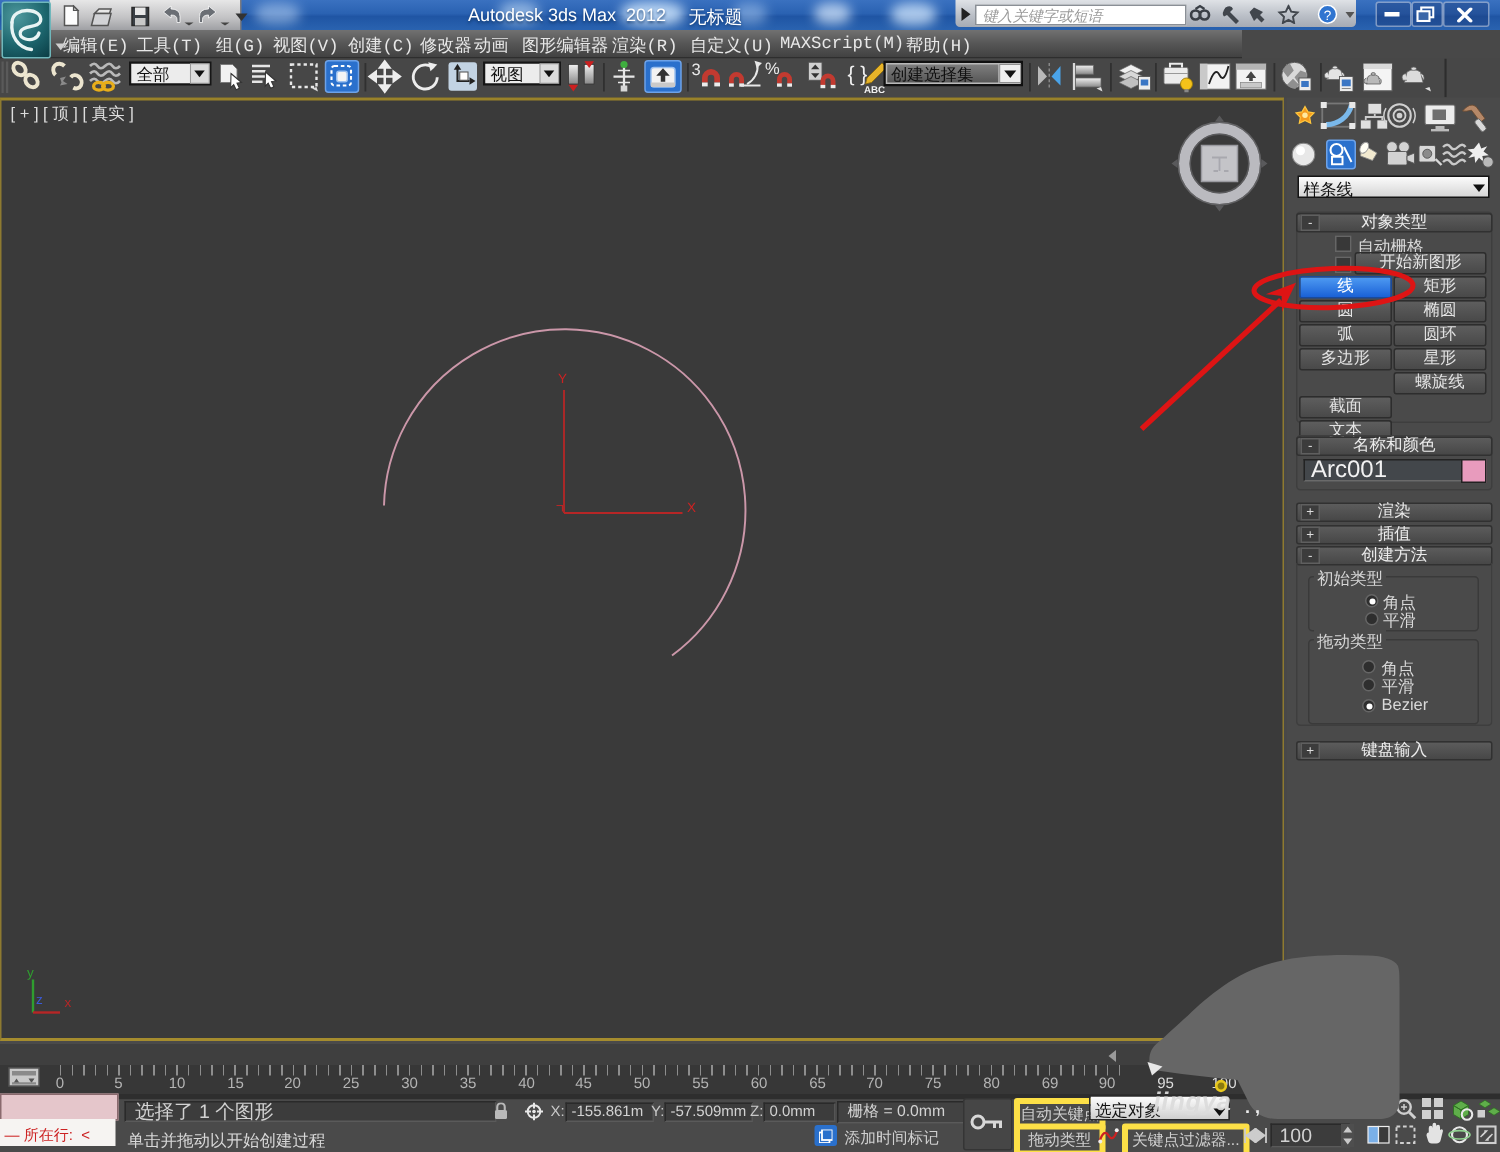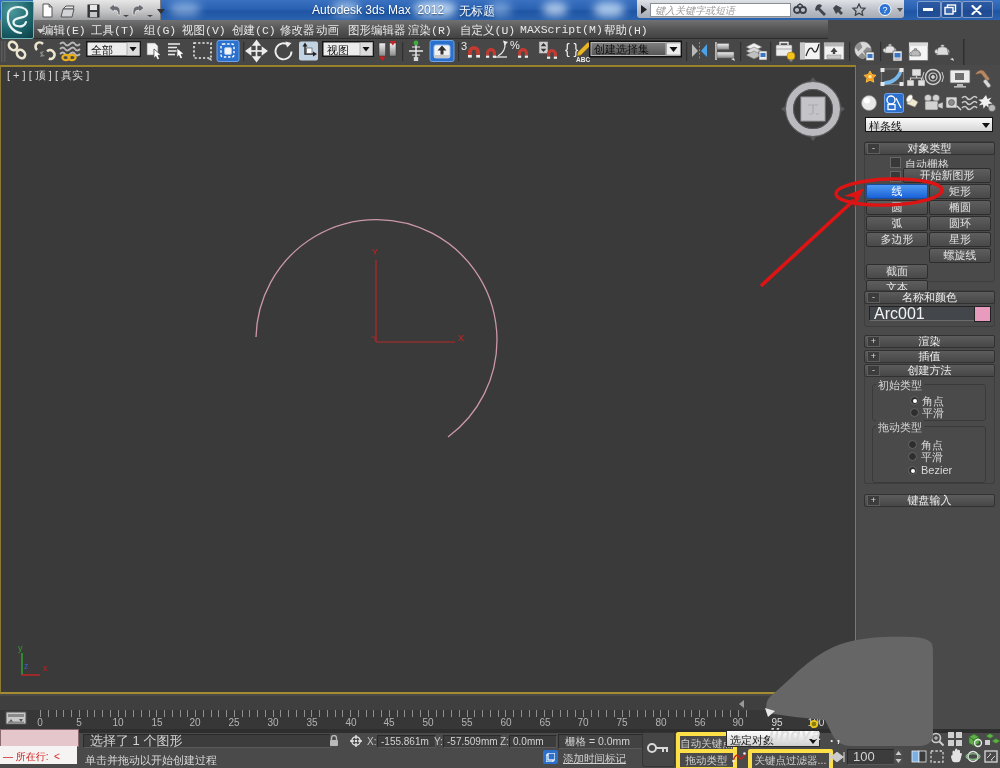--- a/index.html
+++ b/index.html
@@ -565,21 +565,21 @@
 <span class="ticknum" style="left:312px">35</span>
 <span class="ticknum" style="left:351px">40</span>
 <span class="ticknum" style="left:389px">45</span>
 <span class="ticknum" style="left:428px">50</span>
 <span class="ticknum" style="left:467px">55</span>
 <span class="ticknum" style="left:506px">60</span>
 <span class="ticknum" style="left:545px">65</span>
 <span class="ticknum" style="left:583px">70</span>
 <span class="ticknum" style="left:622px">75</span>
 <span class="ticknum" style="left:661px">80</span>
-<span class="ticknum" style="left:700px">56</span>
+<span class="ticknum" style="left:700px">69</span>
 <span class="ticknum" style="left:738px">90</span>
 <span class="ticknum" style="left:777px;color:#dcdcdc">95</span>
 <span class="ticknum" style="left:816px;color:#dcdcdc">100</span>
 </div>
 <div class="abs" id="trackstrip"></div>
 <div class="abs" id="statusbar"></div>
 
 <div class="abs" style="left:0;top:729px;width:77px;height:16px;background:#e5c6cb;border:1px solid #8a6a6e;"></div>
 <div class="abs" style="left:0;top:746px;width:77px;height:18px;background:#f6f4f2;"></div>
 <div class="txt" style="left:3px;top:750px;font-size:10px;color:#cc2222;">— 所在行:&nbsp;&nbsp;&lt;</div>
@@ -673,21 +673,21 @@
     <path d="M3 9 l4 -4 -1.5 0 M11 7 l-4 4 1.5 0" stroke="#cfcfcf" stroke-width="1" fill="none"></path>
   </g>
 </svg>
 
 <div class="txt" style="left:85px;top:753px;font-size:11px;color:#d8d8d8;">单击并拖动以开始创建过程</div>
 <div class="abs" style="left:543px;top:750px;width:15px;height:14px;background:#2a70cc;border-radius:2px;"></div>
 <svg class="abs" style="left:546px;top:753px" width="9" height="9" viewBox="0 0 9 9">
   <rect x="0" y="2" width="7" height="7" fill="none" stroke="#fff" stroke-width="1.2"></rect>
   <rect x="2" y="0" width="7" height="7" fill="#2a70cc" stroke="#fff" stroke-width="1.2"></rect>
 </svg>
-<div class="txt" style="left:563px;top:752px;font-size:10.5px;color:#cfcfcf;text-decoration:underline;">添加时间标记</div>
+<div class="txt" style="left:563px;top:752px;font-size:10.5px;color:#cfcfcf;">添加时间标记</div>
 
 <svg class="abs" style="left:740px;top:620px" width="260" height="148" viewBox="0 0 260 148">
   <path d="M27 93 C25 84 27 79 32 75 C38 70 44 64 52 57 C58 51 66 44 76 37 C86 30 98 24 112 21 C126 17 152 16 172 17 C182 17 190 20 192 24 C193 27 193 31 193 38 L193 113 C193 121 189 126 179 126 L112 126 C102 126 96 122 92 114 L85 100 C65 98 45 96 27 93 Z" fill="#666"></path>
 </svg>
 <svg class="abs" style="left:764px;top:707px" width="12" height="11" viewBox="0 0 12 11">
     <path d="M1 1 l10 3 -7 6 z" fill="#e8e8e8"></path>
   </svg>
 <svg class="abs" style="left:809px;top:719px" width="10" height="10" viewBox="0 0 10 10">
   <circle cx="5" cy="5" r="3.2" fill="#8a7a10" stroke="#e8c81e" stroke-width="1.8"></circle>
 </svg>

